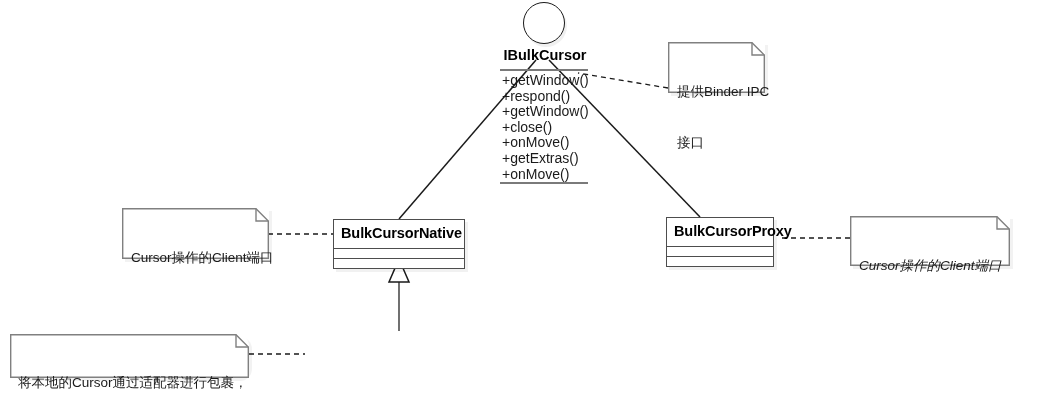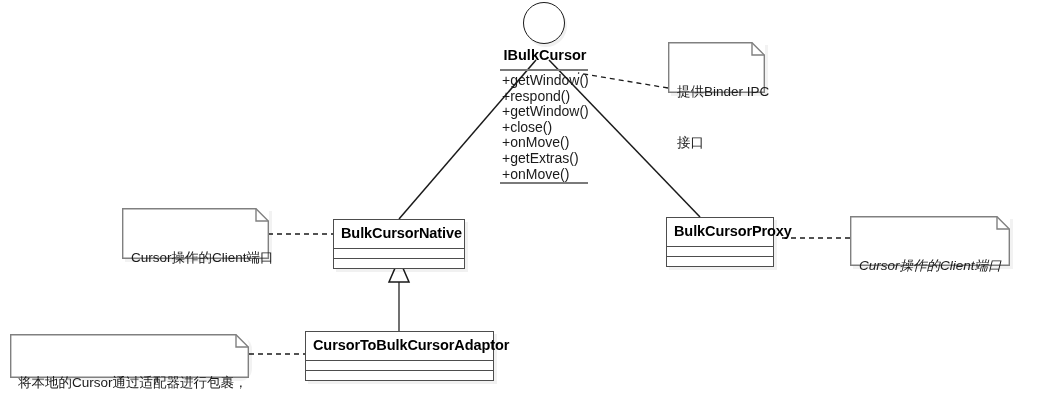--- a/index.html
+++ b/index.html
@@ -166,27 +166,20 @@
   </div>
 
   <div class="node classbox" style="left:666px; top:217px; width:108px;">
     <div class="cb-name">BulkCursorProxy</div>
     <div class="cb-sep"></div>
     <div class="cb-compartment"></div>
     <div class="cb-sep"></div>
     <div class="cb-compartment"></div>
   </div>
 
-  <div class="node classbox" style="left:305px; top:331px; width:189px;">
-    <div class="cb-name">CursorToBulkCursorAdaptor</div>
-    <div class="cb-sep"></div>
-    <div class="cb-compartment"></div>
-    <div class="cb-sep"></div>
-    <div class="cb-compartment"></div>
-  </div>
 
   <div class="note" style="left:668px; top:42px; width:97px; height:51px;">
     <svg class="note-shape" viewBox="0 0 97 51" preserveAspectRatio="none">
       <path d="M0.7,0.7 L84,0.7 L96.3,13 L96.3,50.3 L0.7,50.3 Z" fill="#ffffff" stroke="#808080" stroke-width="1.4"></path>
       <path d="M84,0.7 L84,13 L96.3,13" fill="none" stroke="#808080" stroke-width="1.4"></path>
     </svg>
     <div class="note-text">
       <span class="nl">提供Binder IPC</span>
       <span class="nl">接口</span>
     </div>

